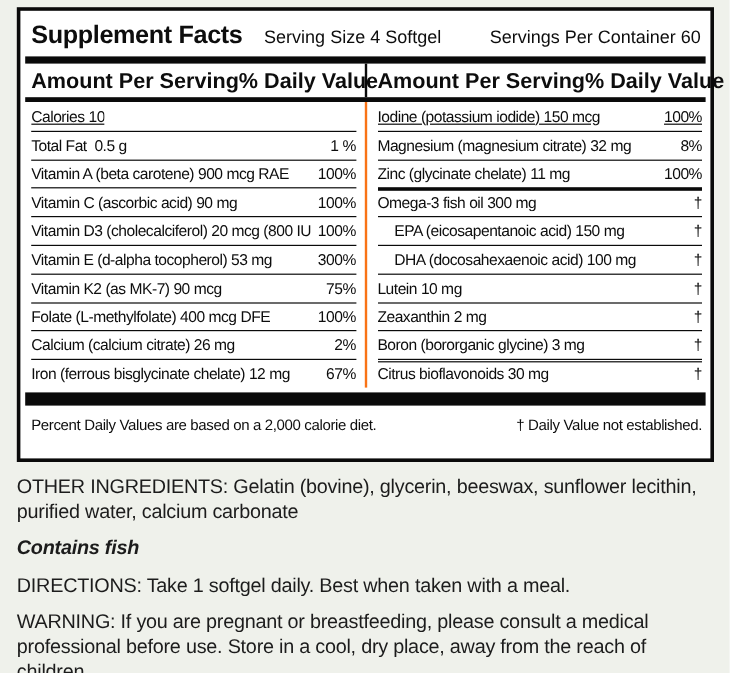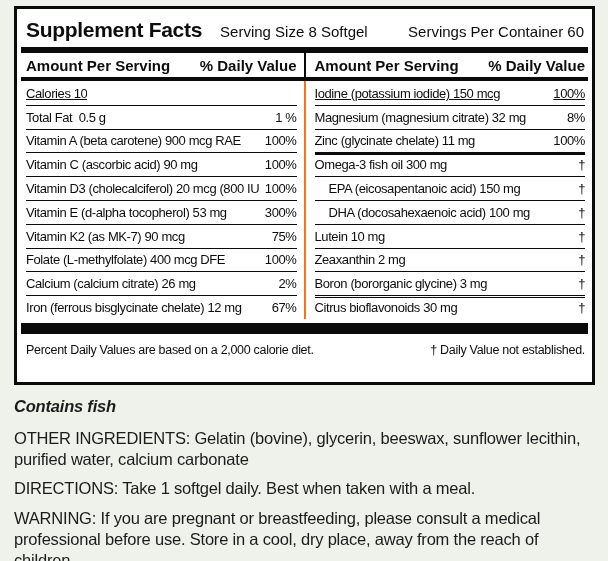--- a/index.html
+++ b/index.html
@@ -21,21 +21,21 @@
   .serving-size{font-size:15px;margin-left:18px;}
   .servings-per{font-size:15px;margin-left:auto;}
 
   .bar{background:#0a0a0a;margin:0 4px;}
   .bar-heavy{height:6px;}
   .bar-medium{height:4px;}
   .bar-footer{height:11px;margin-top:4px;}
 
   .col-headers{display:flex;}
   .col-header{flex:1 1 0;display:flex;justify-content:space-between;align-items:flex-end;
-    padding:4px 7px 3px 9px;font-size:15px;font-weight:bold;min-width:0;white-space:nowrap;}
+    padding:4px 7px 3px 9px;font-size:18px;font-weight:bold;min-width:0;white-space:nowrap;}
   .col-header.right{border-left:2px solid #0a0a0a;}
 
   .body-cols{display:flex;}
   .col{flex:1 1 0;min-width:0;padding:0 7px 0 9px;box-sizing:border-box;}
   .col-right{border-left:2px solid #f97316;}
 
   .row{display:flex;justify-content:space-between;align-items:flex-end;
     height:23.8px;box-sizing:border-box;padding:0 0 4px 0;
     border-top:1px solid #0a0a0a;font-size:13px;letter-spacing:-0.4px;white-space:nowrap;}
   .row.first{border-top:none;text-decoration:underline;}
@@ -55,21 +55,21 @@
 </style>
 </head>
 <body>
 
 <div class="page">
 
   <div class="label-box">
 
     <div class="title-row">
       <span class="title">Supplement Facts</span>
-      <span class="serving-size">Serving Size 8 Softgel</span>
+      <span class="serving-size">Serving Size 4 Softgel</span>
       <span class="servings-per">Servings Per Container 60</span>
     </div>
 
     <div class="bar bar-heavy"></div>
 
     <div class="col-headers">
       <div class="col-header left">
         <span>Amount Per Serving</span>
         <span>% Daily Value</span>
       </div>
@@ -171,19 +171,19 @@
     <div class="bar bar-footer"></div>
 
     <div class="footnotes">
       <span>Percent Daily Values are based on a 2,000 calorie diet.</span>
       <span>† Daily Value not established.</span>
     </div>
 
   </div>
 
   <div class="below">
+    <p class="para">OTHER INGREDIENTS: Gelatin (bovine), glycerin, beeswax, sunflower lecithin, purified water, calcium carbonate</p>
     <p class="para contains">Contains fish</p>
-    <p class="para">OTHER INGREDIENTS: Gelatin (bovine), glycerin, beeswax, sunflower lecithin, purified water, calcium carbonate</p>
     <p class="para">DIRECTIONS: Take 1 softgel daily. Best when taken with a meal.</p>
     <p class="para">WARNING: If you are pregnant or breastfeeding, please consult a medical professional before use. Store in a cool, dry place, away from the reach of children.</p>
   </div>
 
 </div>
 
 </body></html>

